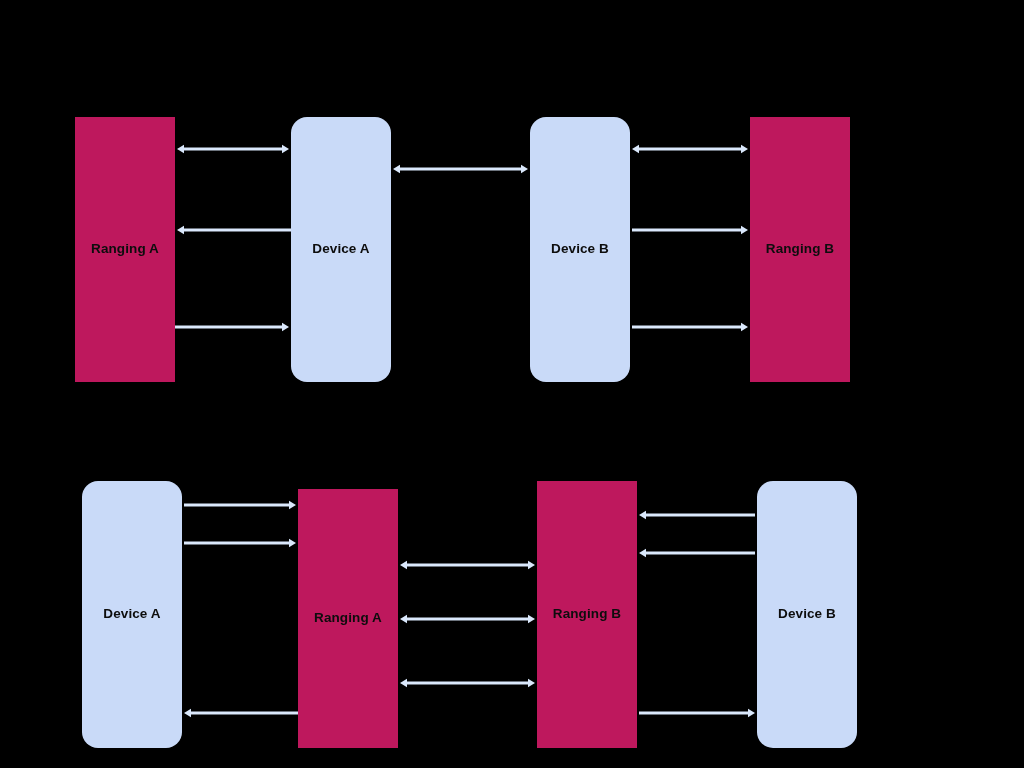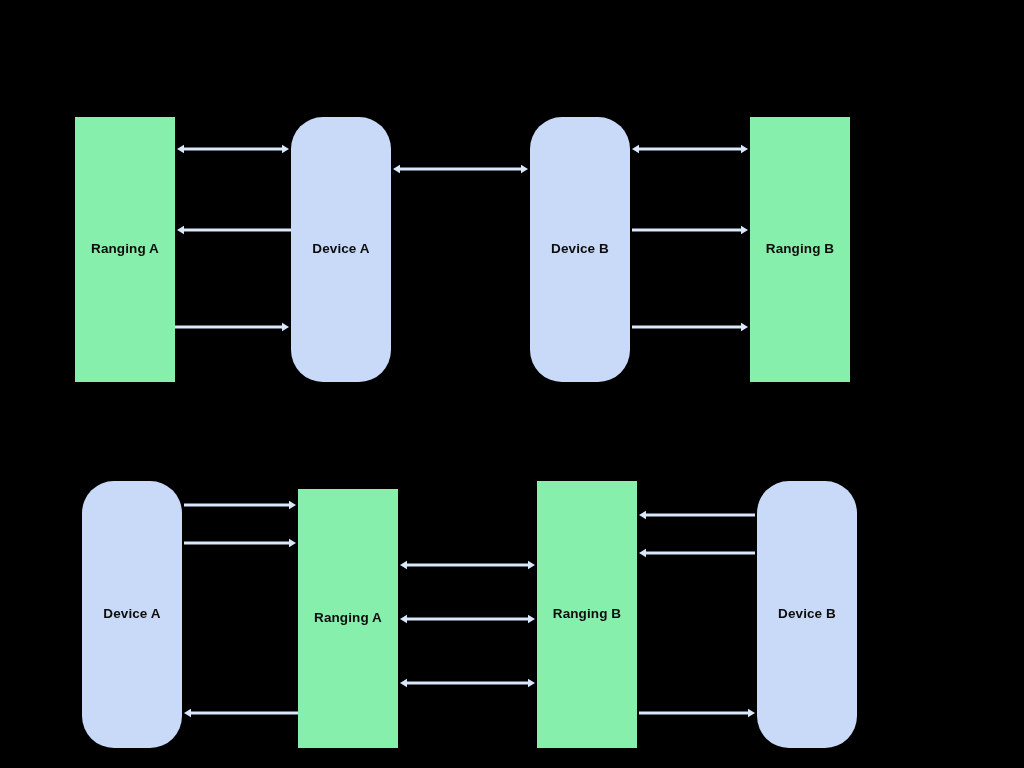--- a/index.html
+++ b/index.html
@@ -29,25 +29,25 @@
     font-family: "Liberation Sans", sans-serif;
     font-weight: bold;
     font-size: 13.5px;
     color: #0d0d0d;
     letter-spacing: 0.1px;
     text-align: center;
     line-height: 1.2;
     user-select: none;
   }
   .node.green {
-    background: #86efac;
+    background: #be185d;
   }
   .node.blue {
     background: #c9daf8;
-    border-radius: 32px;
+    border-radius: 16px;
   }
 
   .edge {
     position: absolute;
     height: 0;
   }
   .edge svg {
     display: block;
     overflow: visible;
   }

